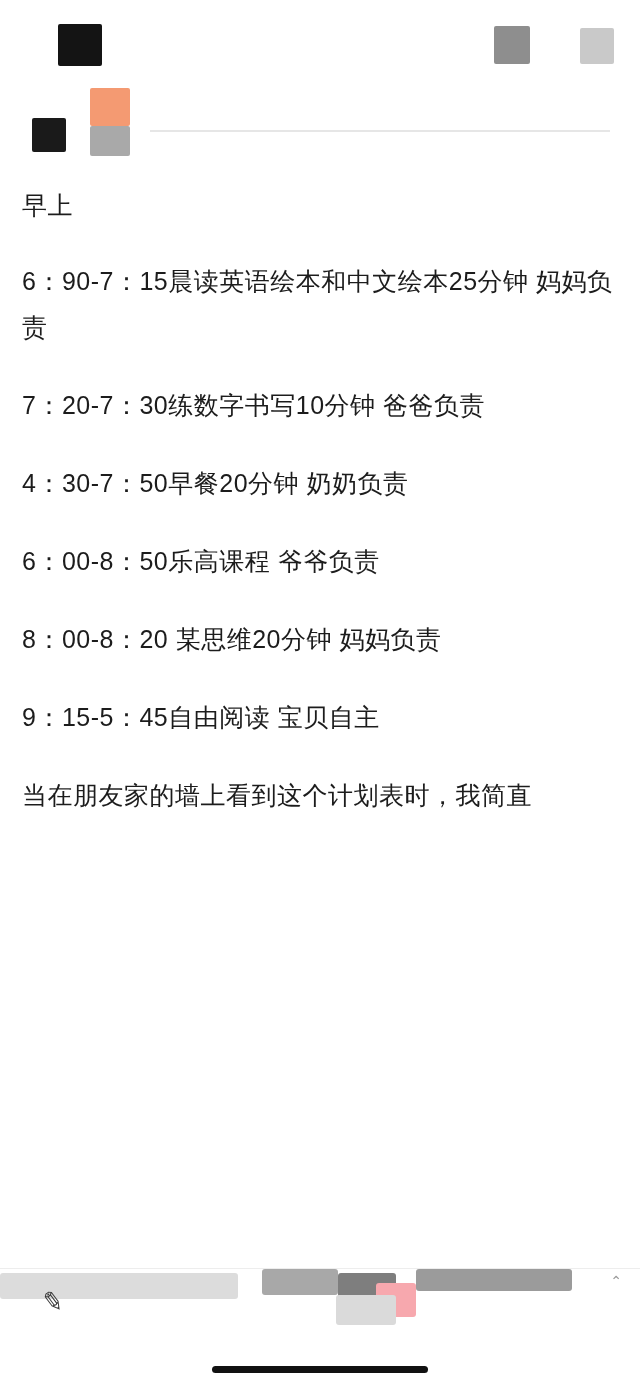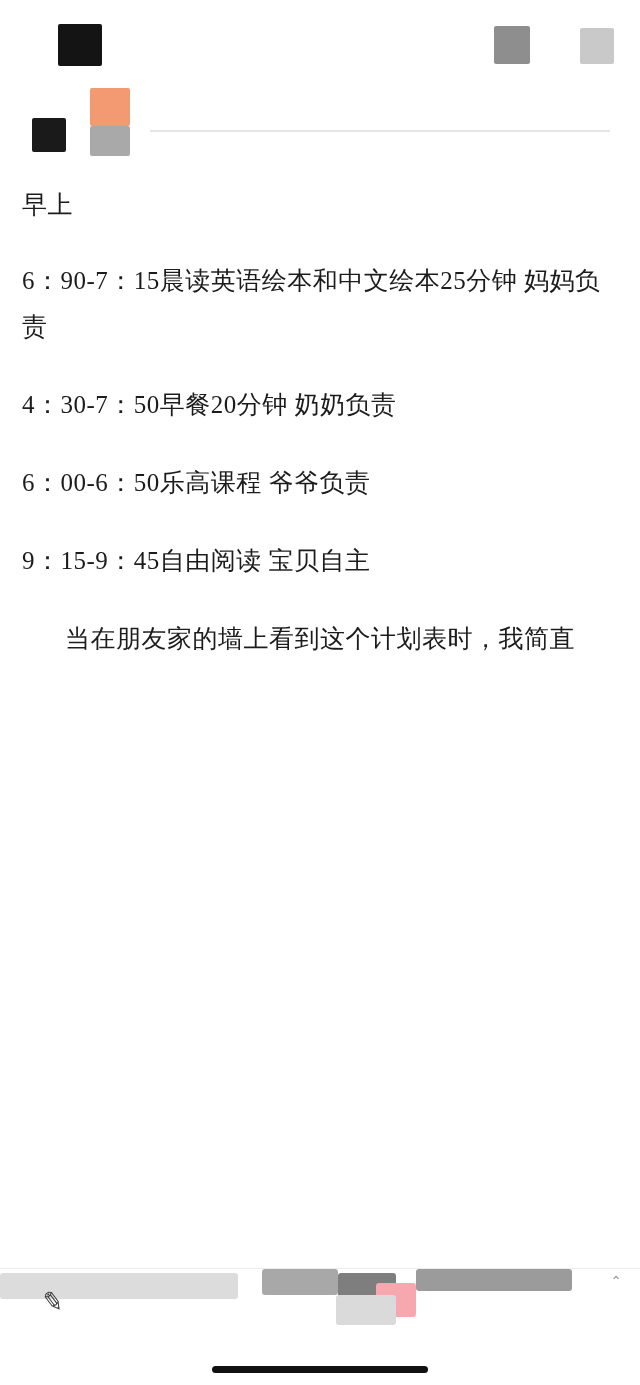--- a/index.html
+++ b/index.html
@@ -46,28 +46,26 @@
     padding: 14px 22px 0 22px;
     box-sizing: border-box;
   }
   .para {
     font-size: 25px;
     line-height: 46px;
     letter-spacing: 0.5px;
     margin: 0 0 32px 0;
     color: #1c1c1c;
     word-break: break-word;
-    font-family: Liberation Serif, serif;
   }
   .para.section {
     margin-bottom: 30px;
   }
   .para.last {
     margin-bottom: 0;
-    text-align: center;
   }
 
   
   .bottom-fade {
     position: absolute;
     left: 0;
     right: 0;
     top: 1258px;
     height: 36px;
     background: linear-gradient(to bottom, rgba(255,255,255,0) 0%, #ffffff 78%);
@@ -132,23 +130,25 @@
   <div class="blk blk-3"></div>
   <div class="blk blk-4"></div>
   <div class="blk blk-5"></div>
   <div class="blk blk-6"></div>
   <div class="header-line"></div>
 </div>
 
 <div class="content">
   <p class="para section">早上</p>
   <p class="para">6：90-7：15晨读英语绘本和中文绘本25分钟 妈妈负责</p>
+  <p class="para">7：20-7：30练数字书写10分钟 爸爸负责</p>
   <p class="para">4：30-7：50早餐20分钟 奶奶负责</p>
-  <p class="para">6：00-6：50乐高课程 爷爷负责</p>
-  <p class="para">9：15-9：45自由阅读 宝贝自主</p>
+  <p class="para">6：00-8：50乐高课程 爷爷负责</p>
+  <p class="para">8：00-8：20 某思维20分钟 妈妈负责</p>
+  <p class="para">9：15-5：45自由阅读 宝贝自主</p>
   <p class="para last">当在朋友家的墙上看到这个计划表时，我简直</p>
 </div>
 
 <div class="bottom-fade"></div>
 
 <div class="bottom-bar">
   <div class="bbar-blk bb-1"></div>
   <div class="bbar-blk bb-2"></div>
   <div class="bbar-blk bb-3"></div>
   <div class="bbar-blk bb-4"></div>

